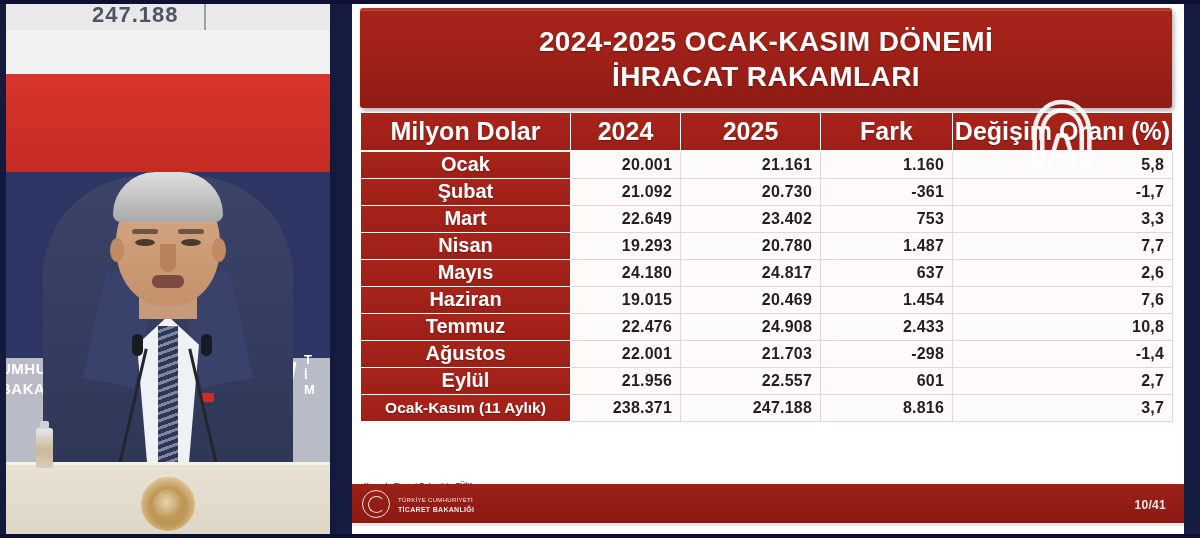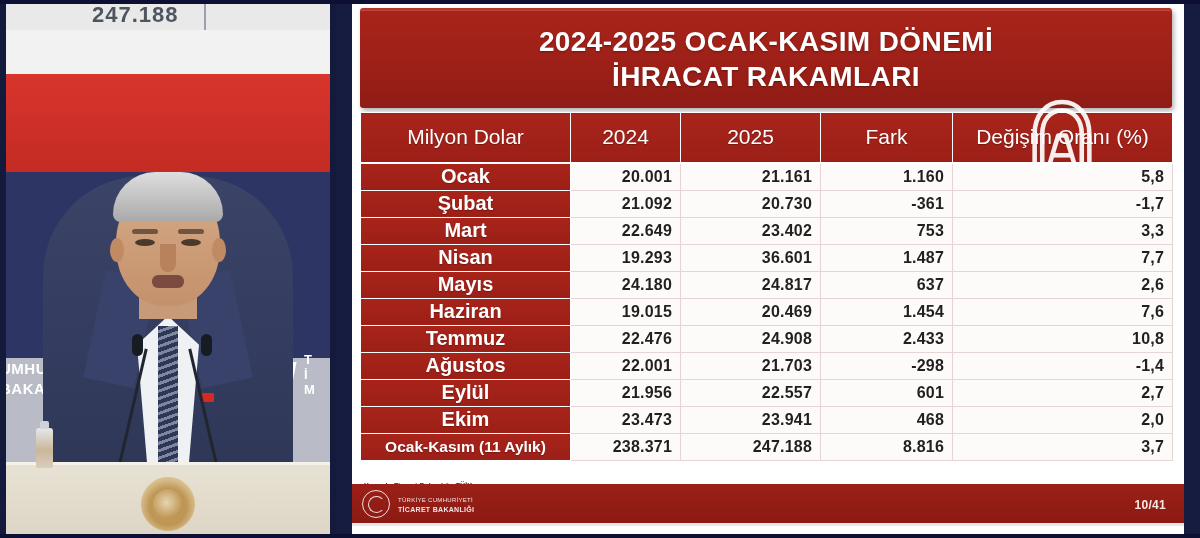--- a/index.html
+++ b/index.html
@@ -116,21 +116,21 @@
   
   .tbl { position:absolute; left:8px; top:108px; width:812px; border-collapse:collapse;
     table-layout:fixed; }
   .tbl col.c0 { width:210px; }
   .tbl col.c1 { width:110px; }
   .tbl col.c2 { width:140px; }
   .tbl col.c3 { width:132px; }
   .tbl col.c4 { width:220px; }
 
   .tbl th { background:linear-gradient(180deg,#a8241a 0%, #9c1f17 100%);
-    color:#ffffff; font-size:21px; font-weight:normal; height:50px;
+    color:#ffffff; font-size:25px; font-weight:bold; height:38px;
     border:1px solid #ffffff; border-bottom:2px solid #ffffff;
     text-shadow:0 1px 1px rgba(0,0,0,.3); }
   .tbl th.h-left { text-align:center; }
   .tbl th.h-c { text-align:center; }
 
   .tbl td { height:26.6px; font-size:16px; border:1px solid #e6d5d4;
     background:#fdfbfa; color:#231f20; padding:4px 8px; }
   .tbl td.month { background:linear-gradient(180deg,#a8241a 0%, #9c1f17 100%);
     color:#ffffff; font-weight:bold; text-align:center; font-size:20px;
     border:1px solid #ffffff; border-top:1px solid #ffffff; border-bottom:1px solid #ffffff;
@@ -262,21 +262,21 @@
           <tr>
             <td class="month">Mart</td>
             <td class="num">22.649</td>
             <td class="num">23.402</td>
             <td class="num">753</td>
             <td class="num">3,3</td>
           </tr>
           <tr>
             <td class="month">Nisan</td>
             <td class="num">19.293</td>
-            <td class="num">36.601</td>
+            <td class="num">20.780</td>
             <td class="num">1.487</td>
             <td class="num">7,7</td>
           </tr>
           <tr>
             <td class="month">Mayıs</td>
             <td class="num">24.180</td>
             <td class="num">24.817</td>
             <td class="num">637</td>
             <td class="num">2,6</td>
           </tr>
@@ -300,27 +300,20 @@
             <td class="num">21.703</td>
             <td class="num">-298</td>
             <td class="num">-1,4</td>
           </tr>
           <tr>
             <td class="month">Eylül</td>
             <td class="num">21.956</td>
             <td class="num">22.557</td>
             <td class="num">601</td>
             <td class="num">2,7</td>
-          </tr>
-          <tr>
-            <td class="month">Ekim</td>
-            <td class="num">23.473</td>
-            <td class="num">23.941</td>
-            <td class="num">468</td>
-            <td class="num">2,0</td>
           </tr>
           <tr class="total">
             <td class="month">Ocak-Kasım (11 Aylık)</td>
             <td class="num">238.371</td>
             <td class="num">247.188</td>
             <td class="num">8.816</td>
             <td class="num">3,7</td>
           </tr>
         </tbody>
       </table>

